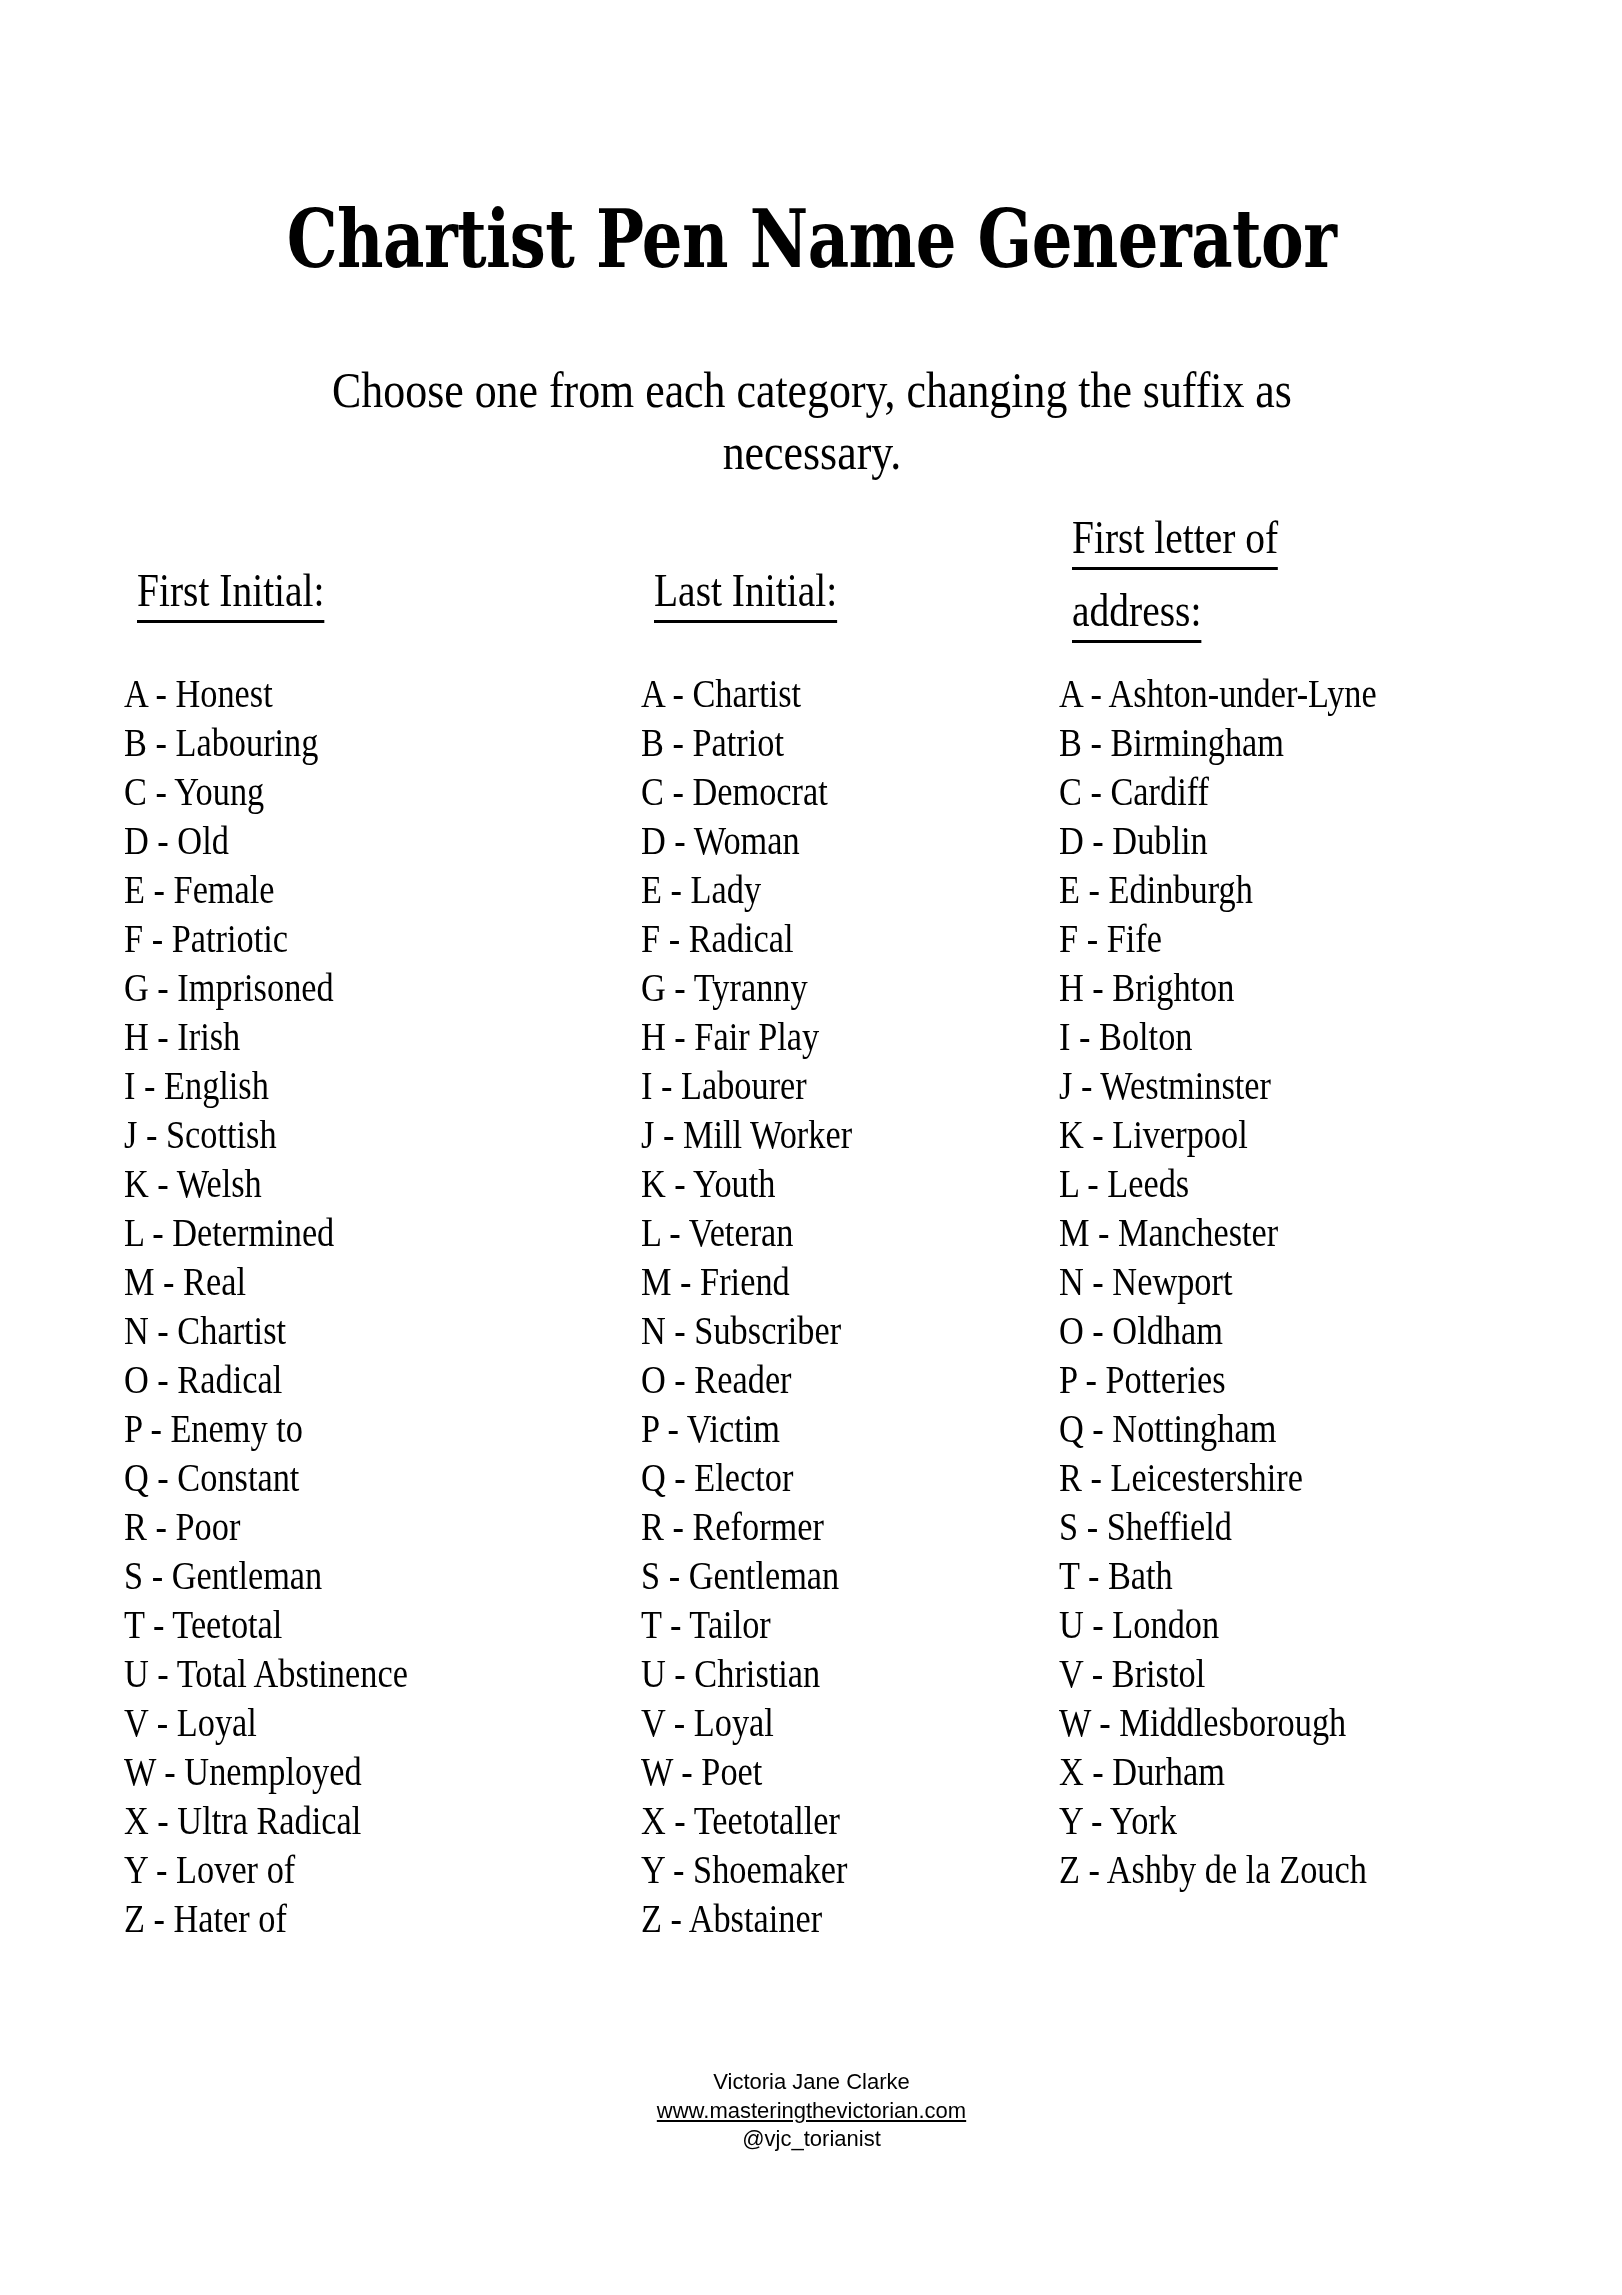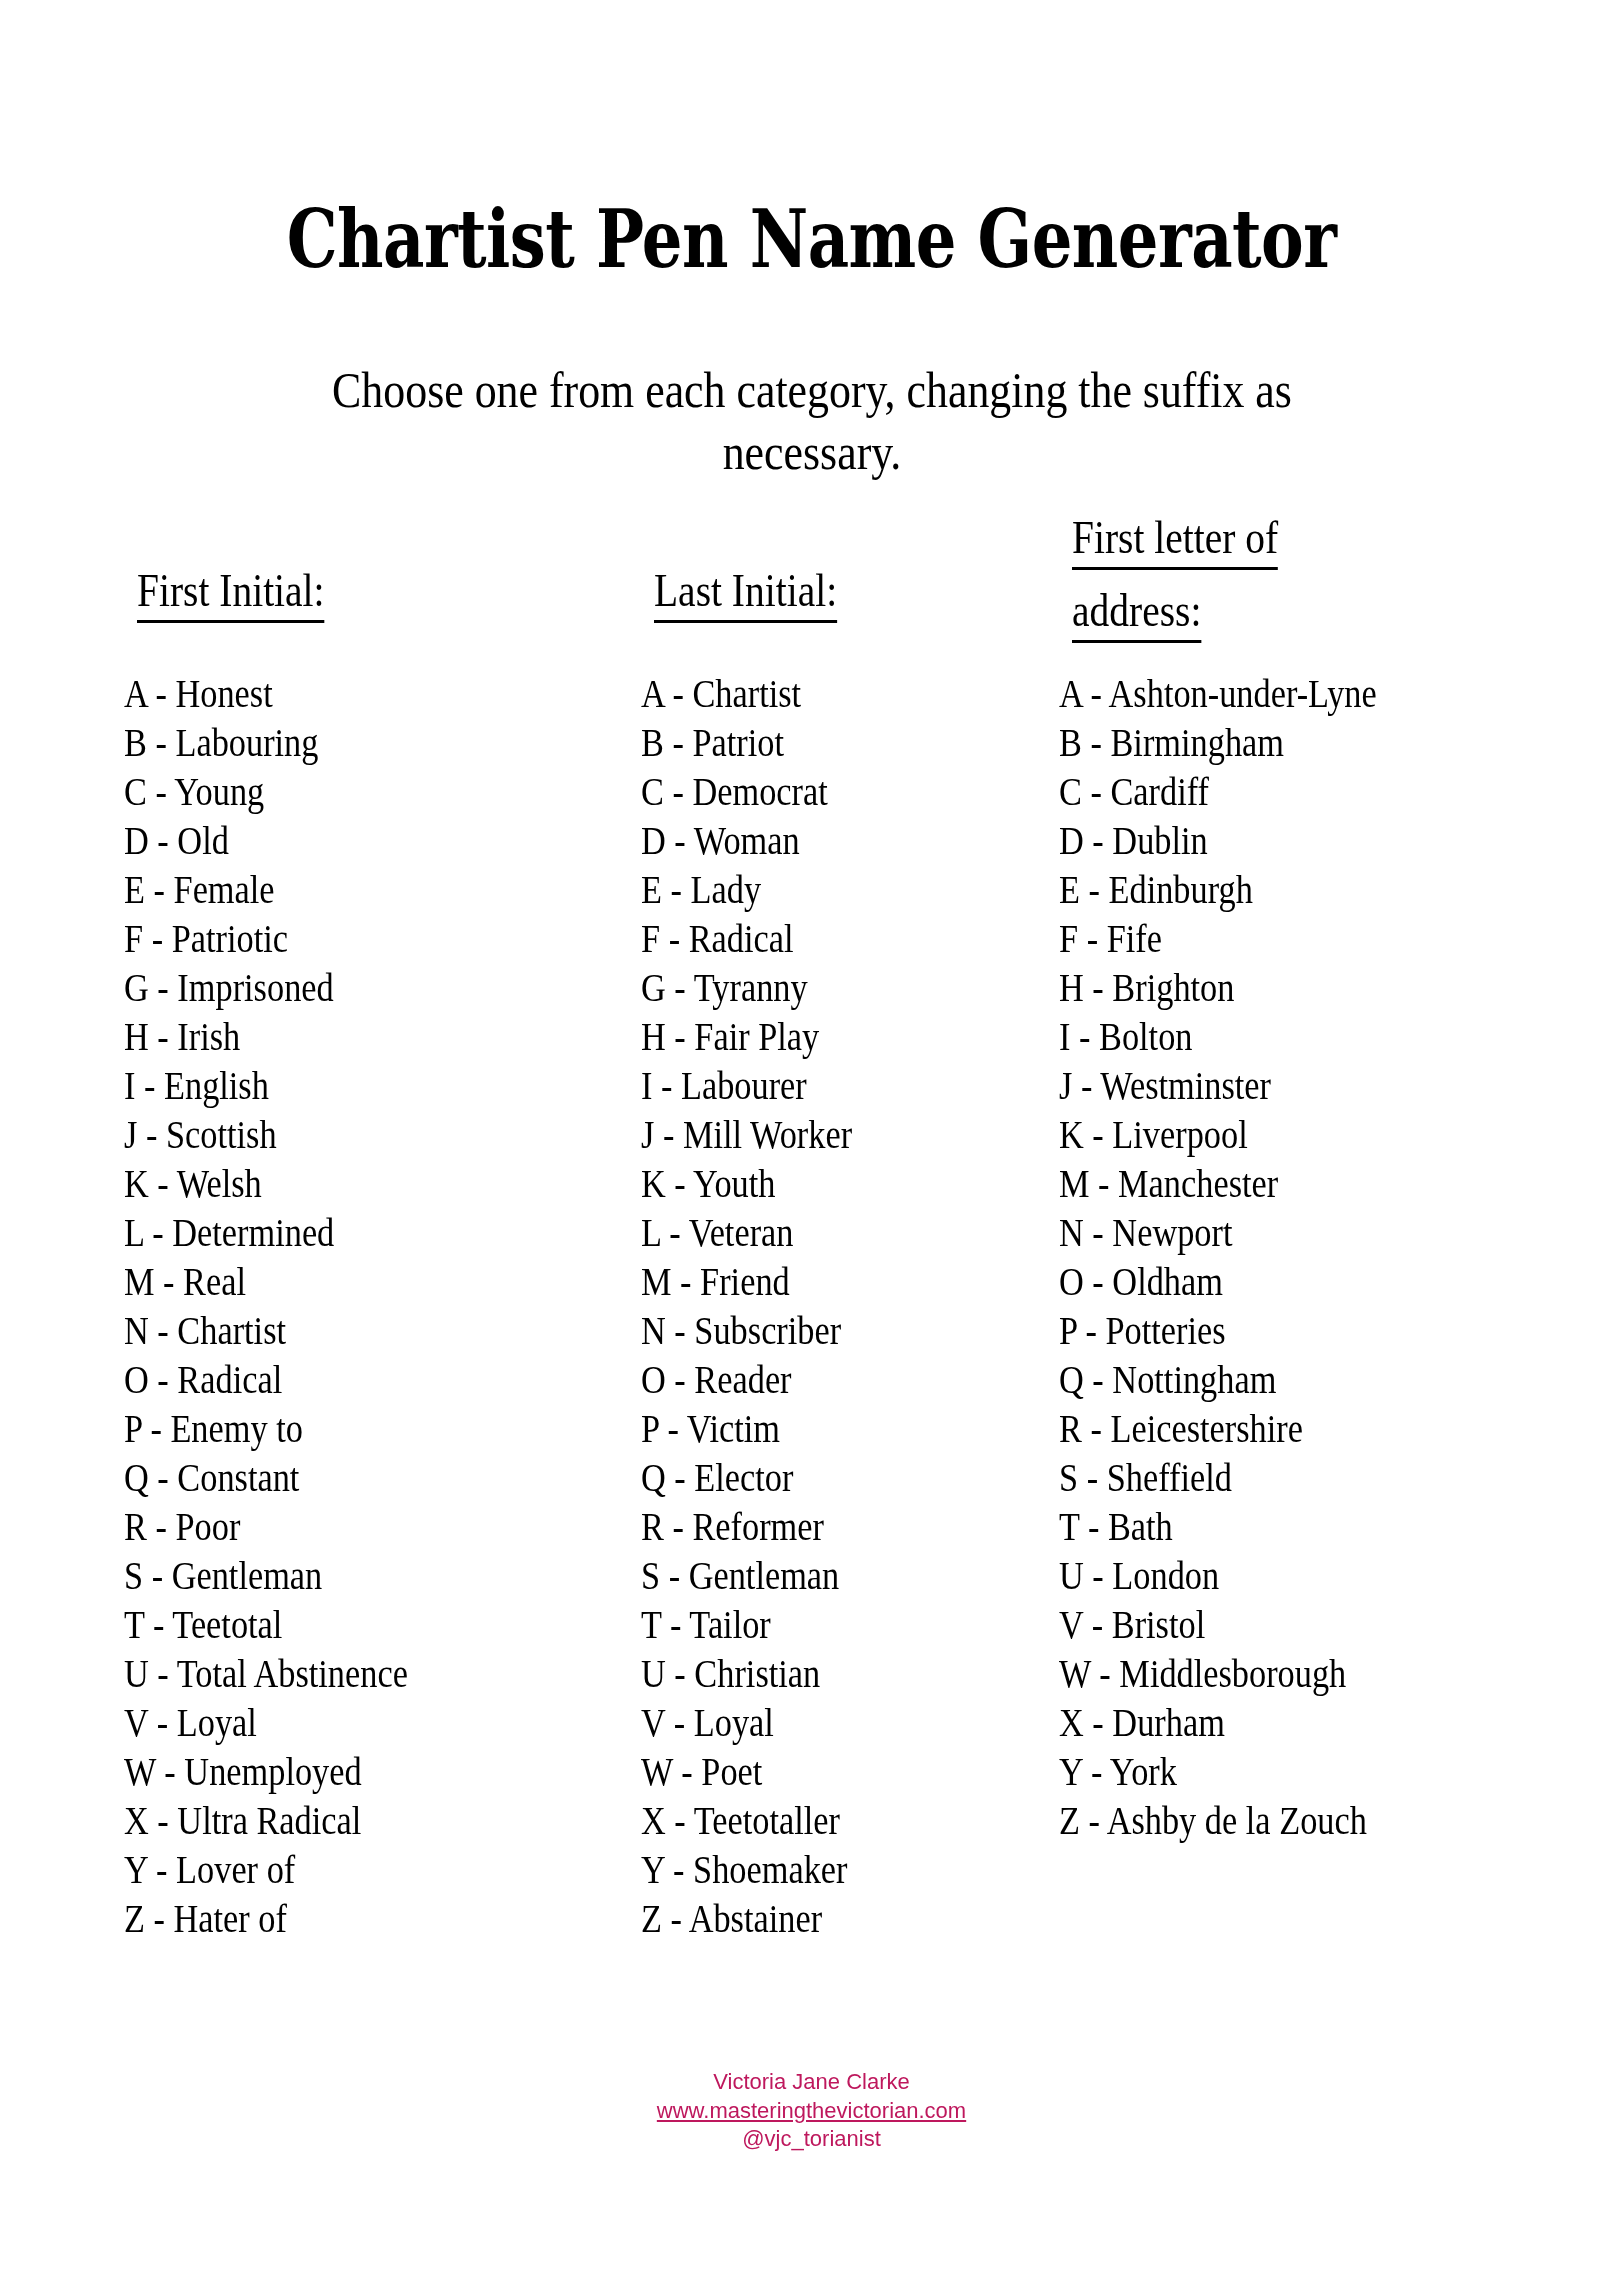--- a/index.html
+++ b/index.html
@@ -104,21 +104,21 @@
   
   #footer {
     position: absolute;
     top: 2068px;
     left: 0;
     width: 1623px;
     text-align: center;
     font-family: "Liberation Sans", "DejaVu Sans", sans-serif;
     font-size: 22px;
     line-height: 1.30;
-    color: #be185d;
+    color: #000000;
   }
   #footer .f-line { display: block; }
   #footer .f-url { text-decoration: underline; }
 </style>
 </head>
 <body>
 
 <div id="page">
 
   <h1 id="title">Chartist Pen Name Generator</h1>
@@ -202,20 +202,21 @@
         <li class="entry"><span class="etxt">A - Ashton-under-Lyne</span></li>
         <li class="entry"><span class="etxt">B - Birmingham</span></li>
         <li class="entry"><span class="etxt">C - Cardiff</span></li>
         <li class="entry"><span class="etxt">D - Dublin</span></li>
         <li class="entry"><span class="etxt">E - Edinburgh</span></li>
         <li class="entry"><span class="etxt">F - Fife</span></li>
         <li class="entry"><span class="etxt">H - Brighton</span></li>
         <li class="entry"><span class="etxt">I - Bolton</span></li>
         <li class="entry"><span class="etxt">J - Westminster</span></li>
         <li class="entry"><span class="etxt">K - Liverpool</span></li>
+        <li class="entry"><span class="etxt">L - Leeds</span></li>
         <li class="entry"><span class="etxt">M - Manchester</span></li>
         <li class="entry"><span class="etxt">N - Newport</span></li>
         <li class="entry"><span class="etxt">O - Oldham</span></li>
         <li class="entry"><span class="etxt">P - Potteries</span></li>
         <li class="entry"><span class="etxt">Q - Nottingham</span></li>
         <li class="entry"><span class="etxt">R - Leicestershire</span></li>
         <li class="entry"><span class="etxt">S - Sheffield</span></li>
         <li class="entry"><span class="etxt">T - Bath</span></li>
         <li class="entry"><span class="etxt">U - London</span></li>
         <li class="entry"><span class="etxt">V - Bristol</span></li>

